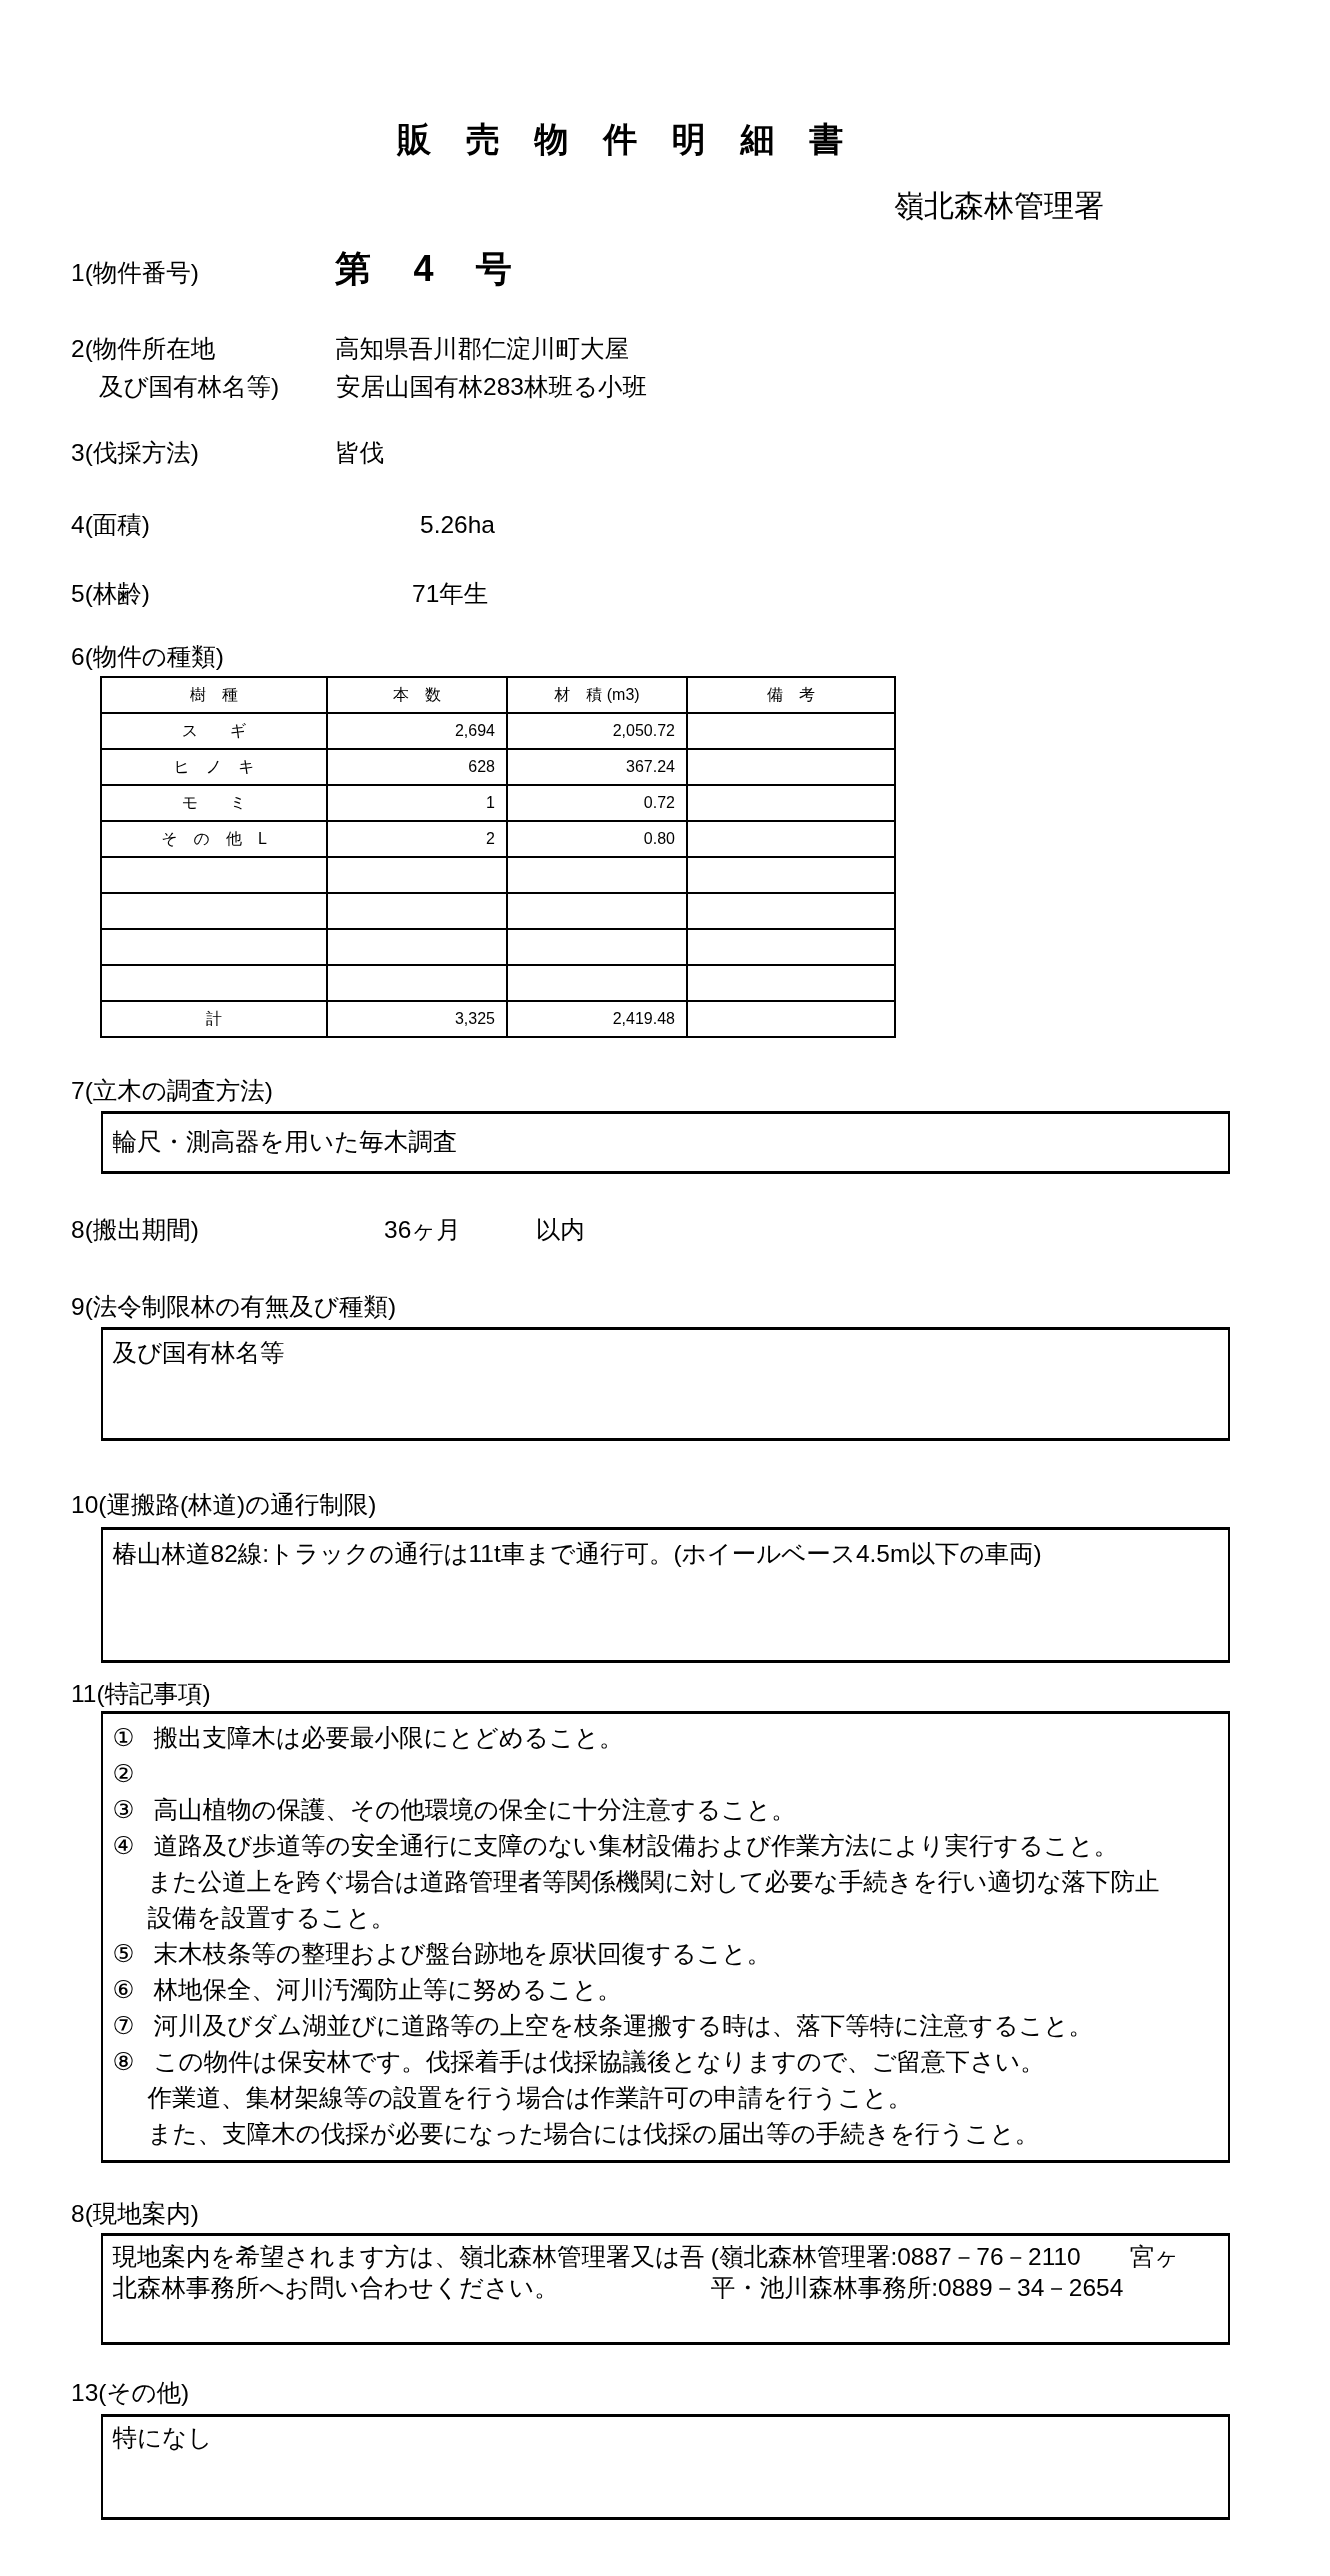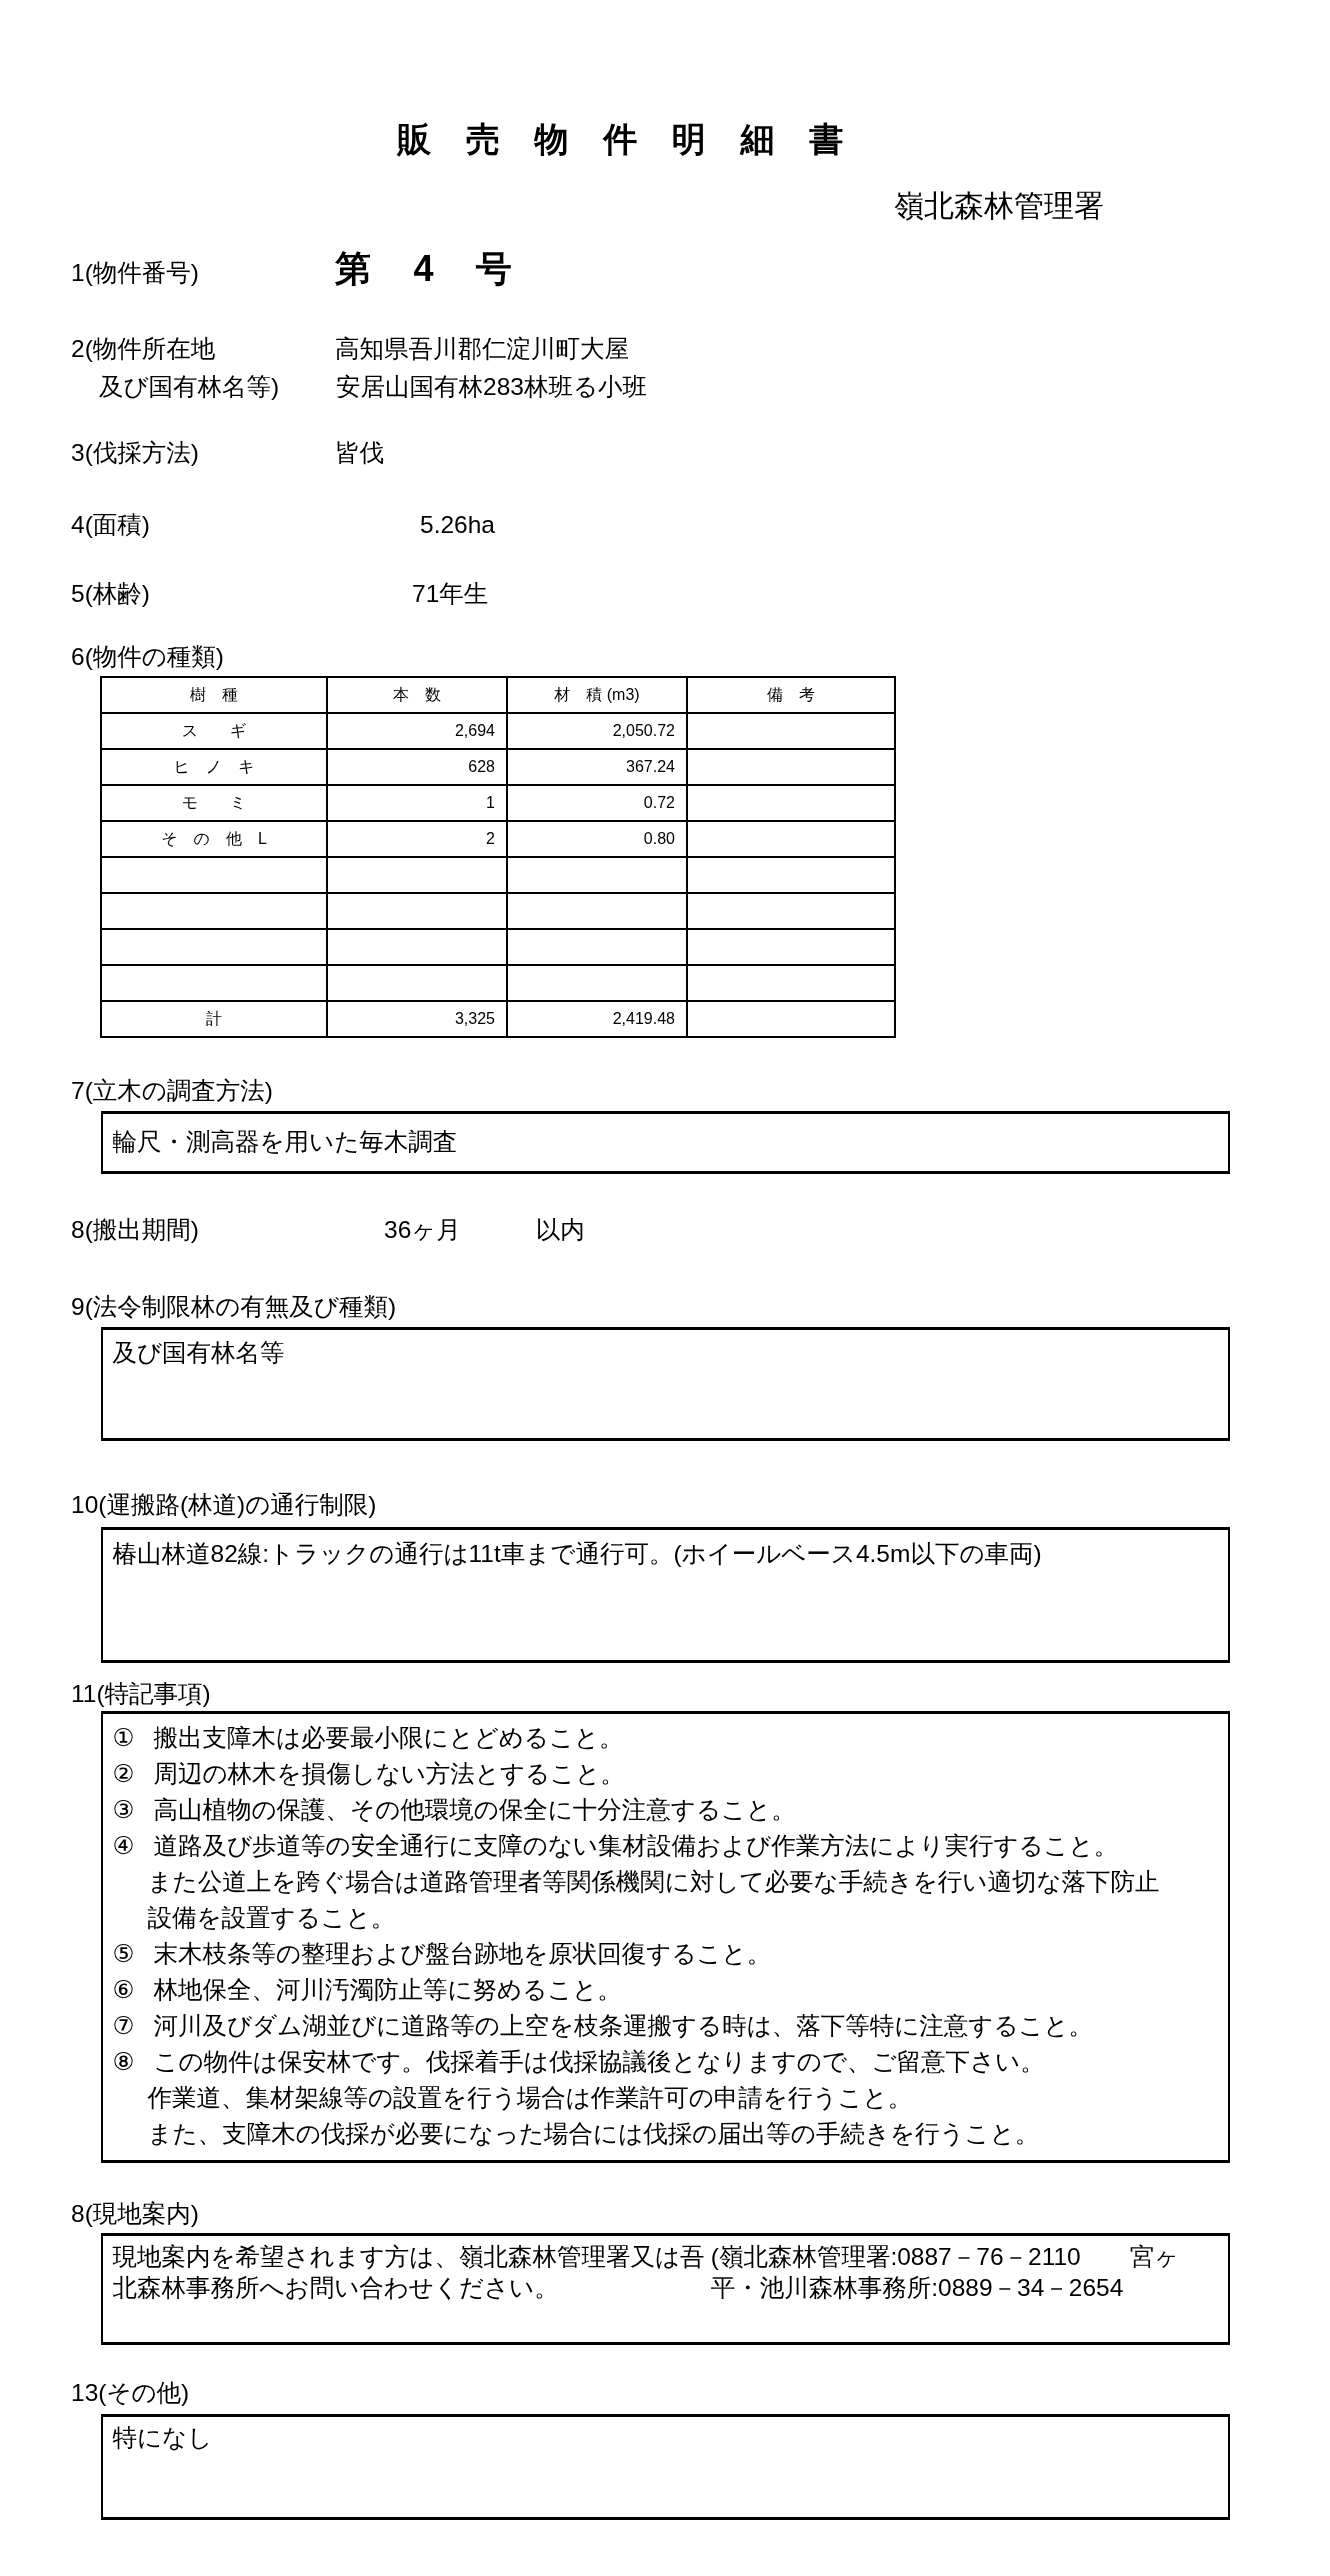--- a/index.html
+++ b/index.html
@@ -234,21 +234,20 @@
   </div>
 
   <div class="label-line sec11-label">11(特記事項)</div>
   <div class="box box11">
       <div class="note-line">
         <span class="note-marker">①</span>
         <span>搬出支障木は必要最小限にとどめること。</span>
       </div>
       <div class="note-line">
         <span class="note-marker">②</span>
-        <span>周辺の林木を損傷しない方法とすること。</span>
       </div>
       <div class="note-line">
         <span class="note-marker">③</span>
         <span>高山植物の保護、その他環境の保全に十分注意すること。</span>
       </div>
       <div class="note-line">
         <span class="note-marker">④</span>
         <span>道路及び歩道等の安全通行に支障のない集材設備および作業方法により実行すること。</span>
       </div>
       <div class="note-line note-cont">

